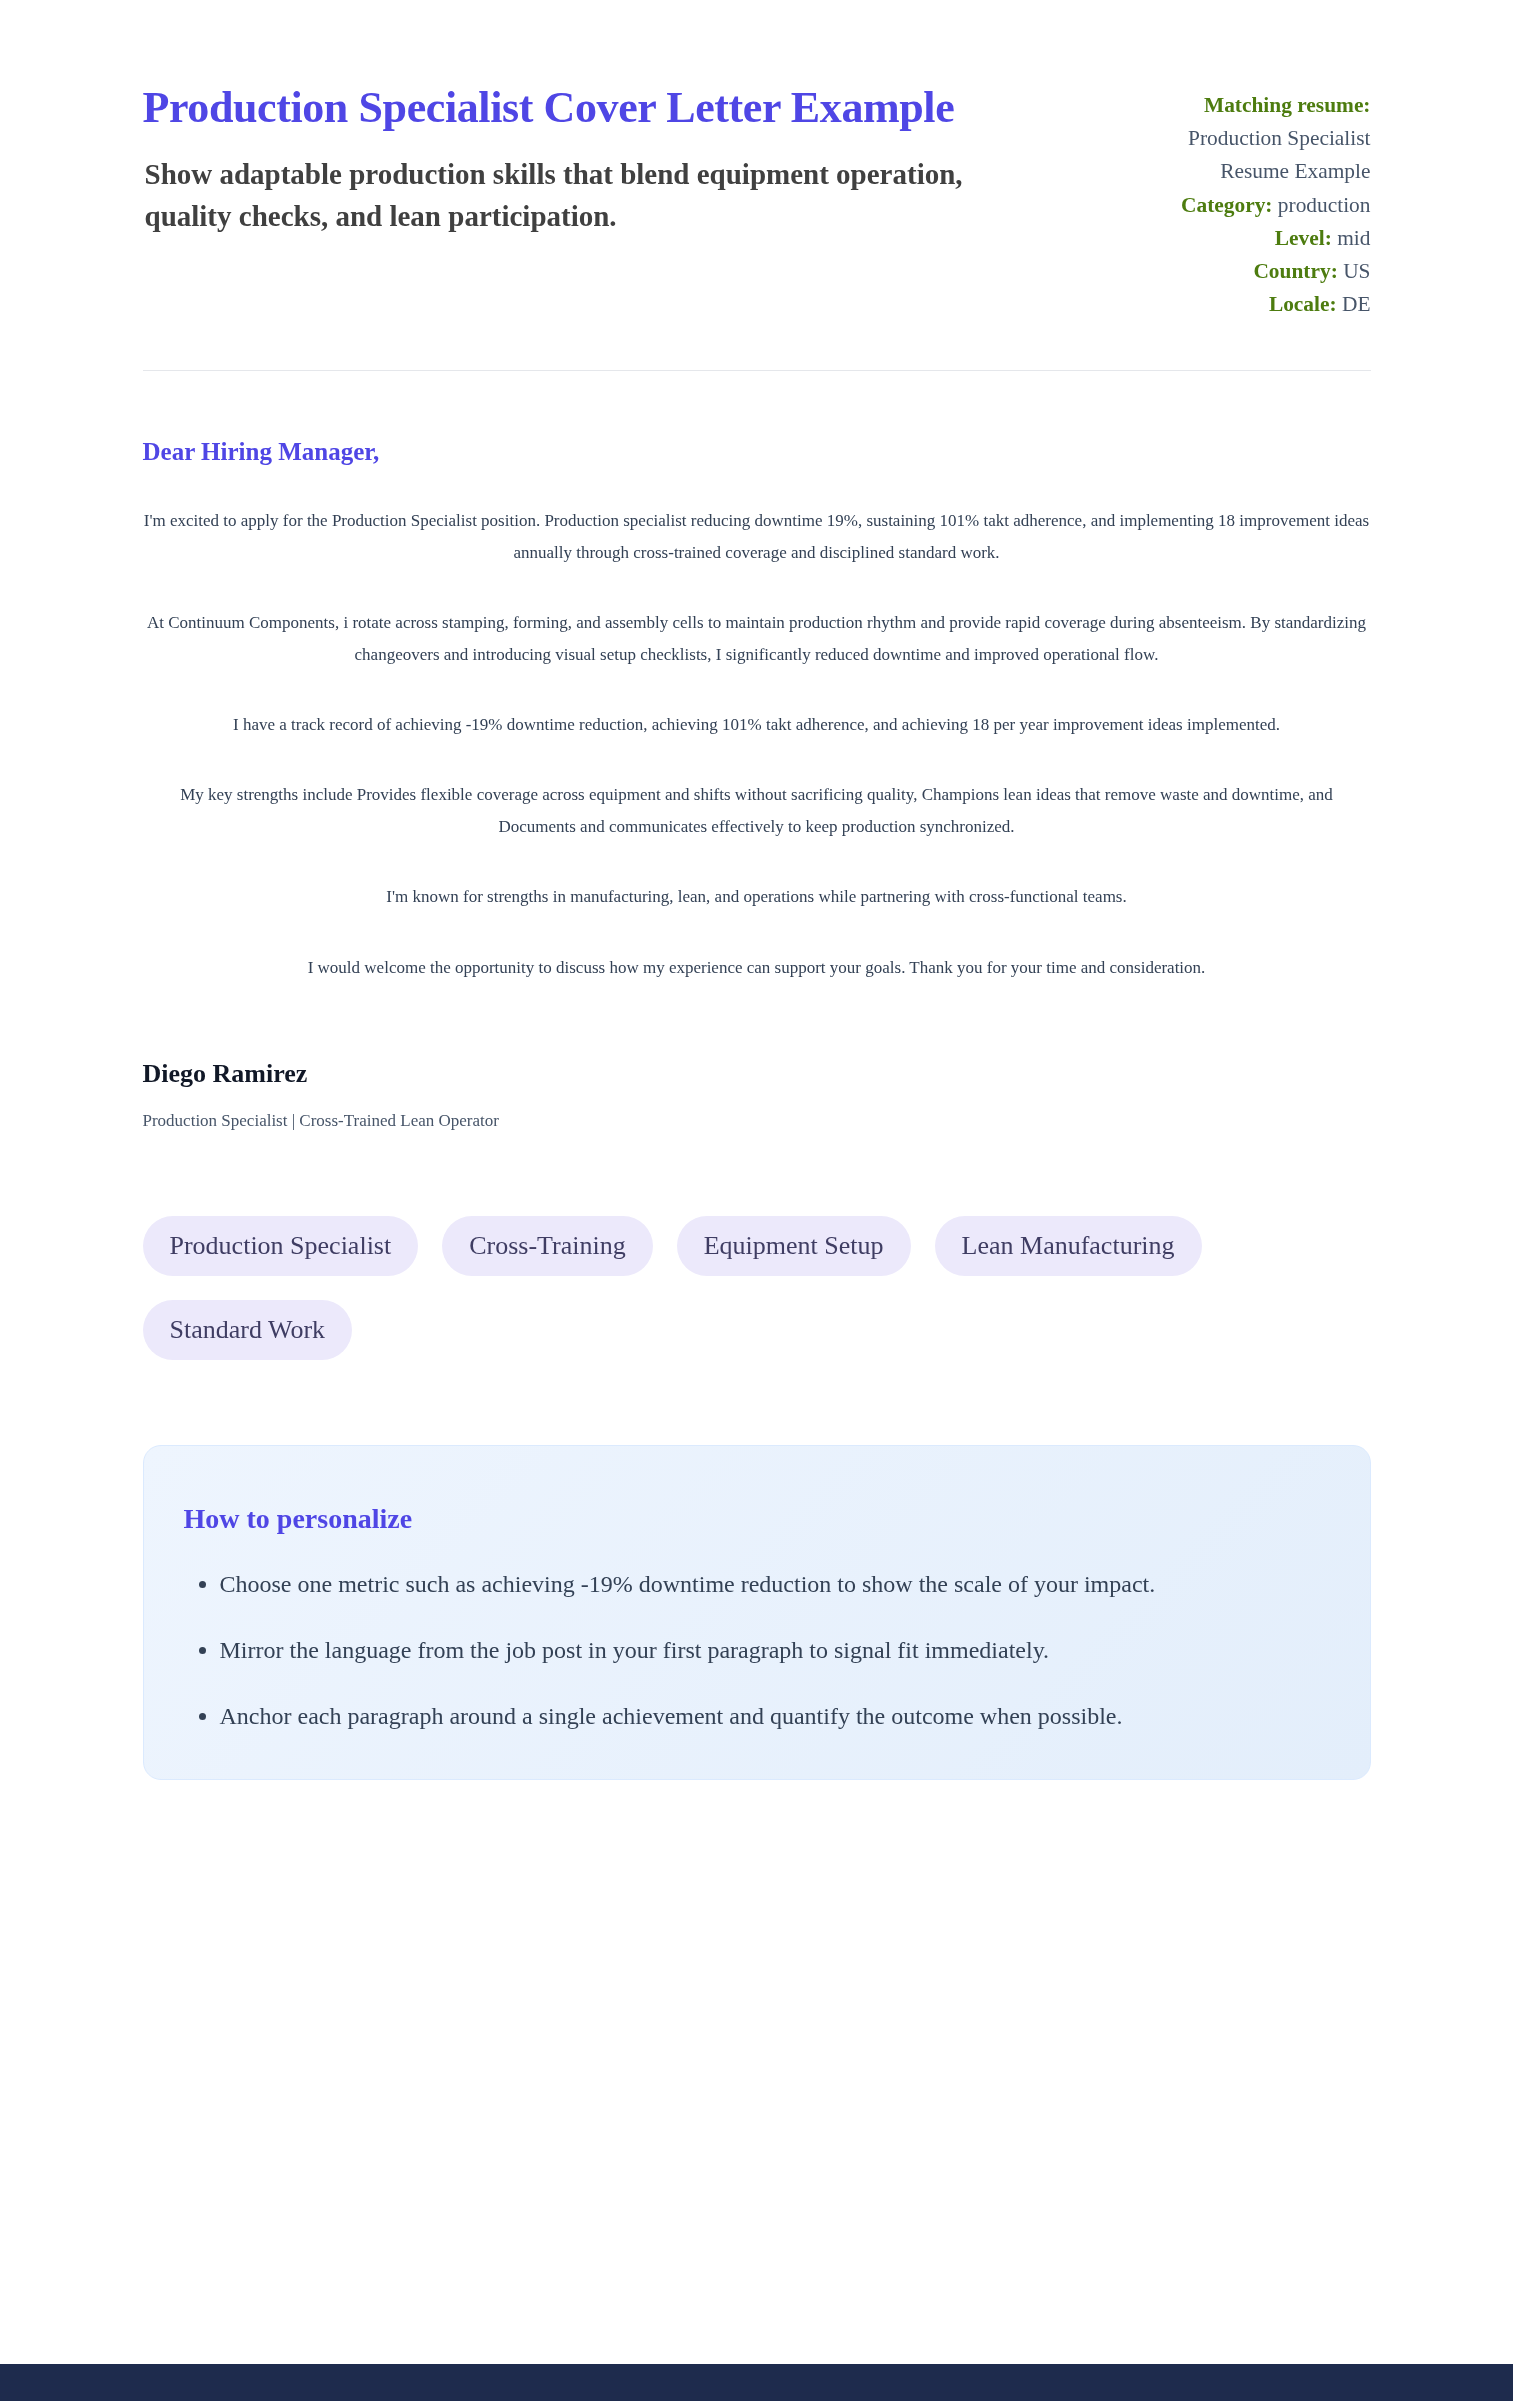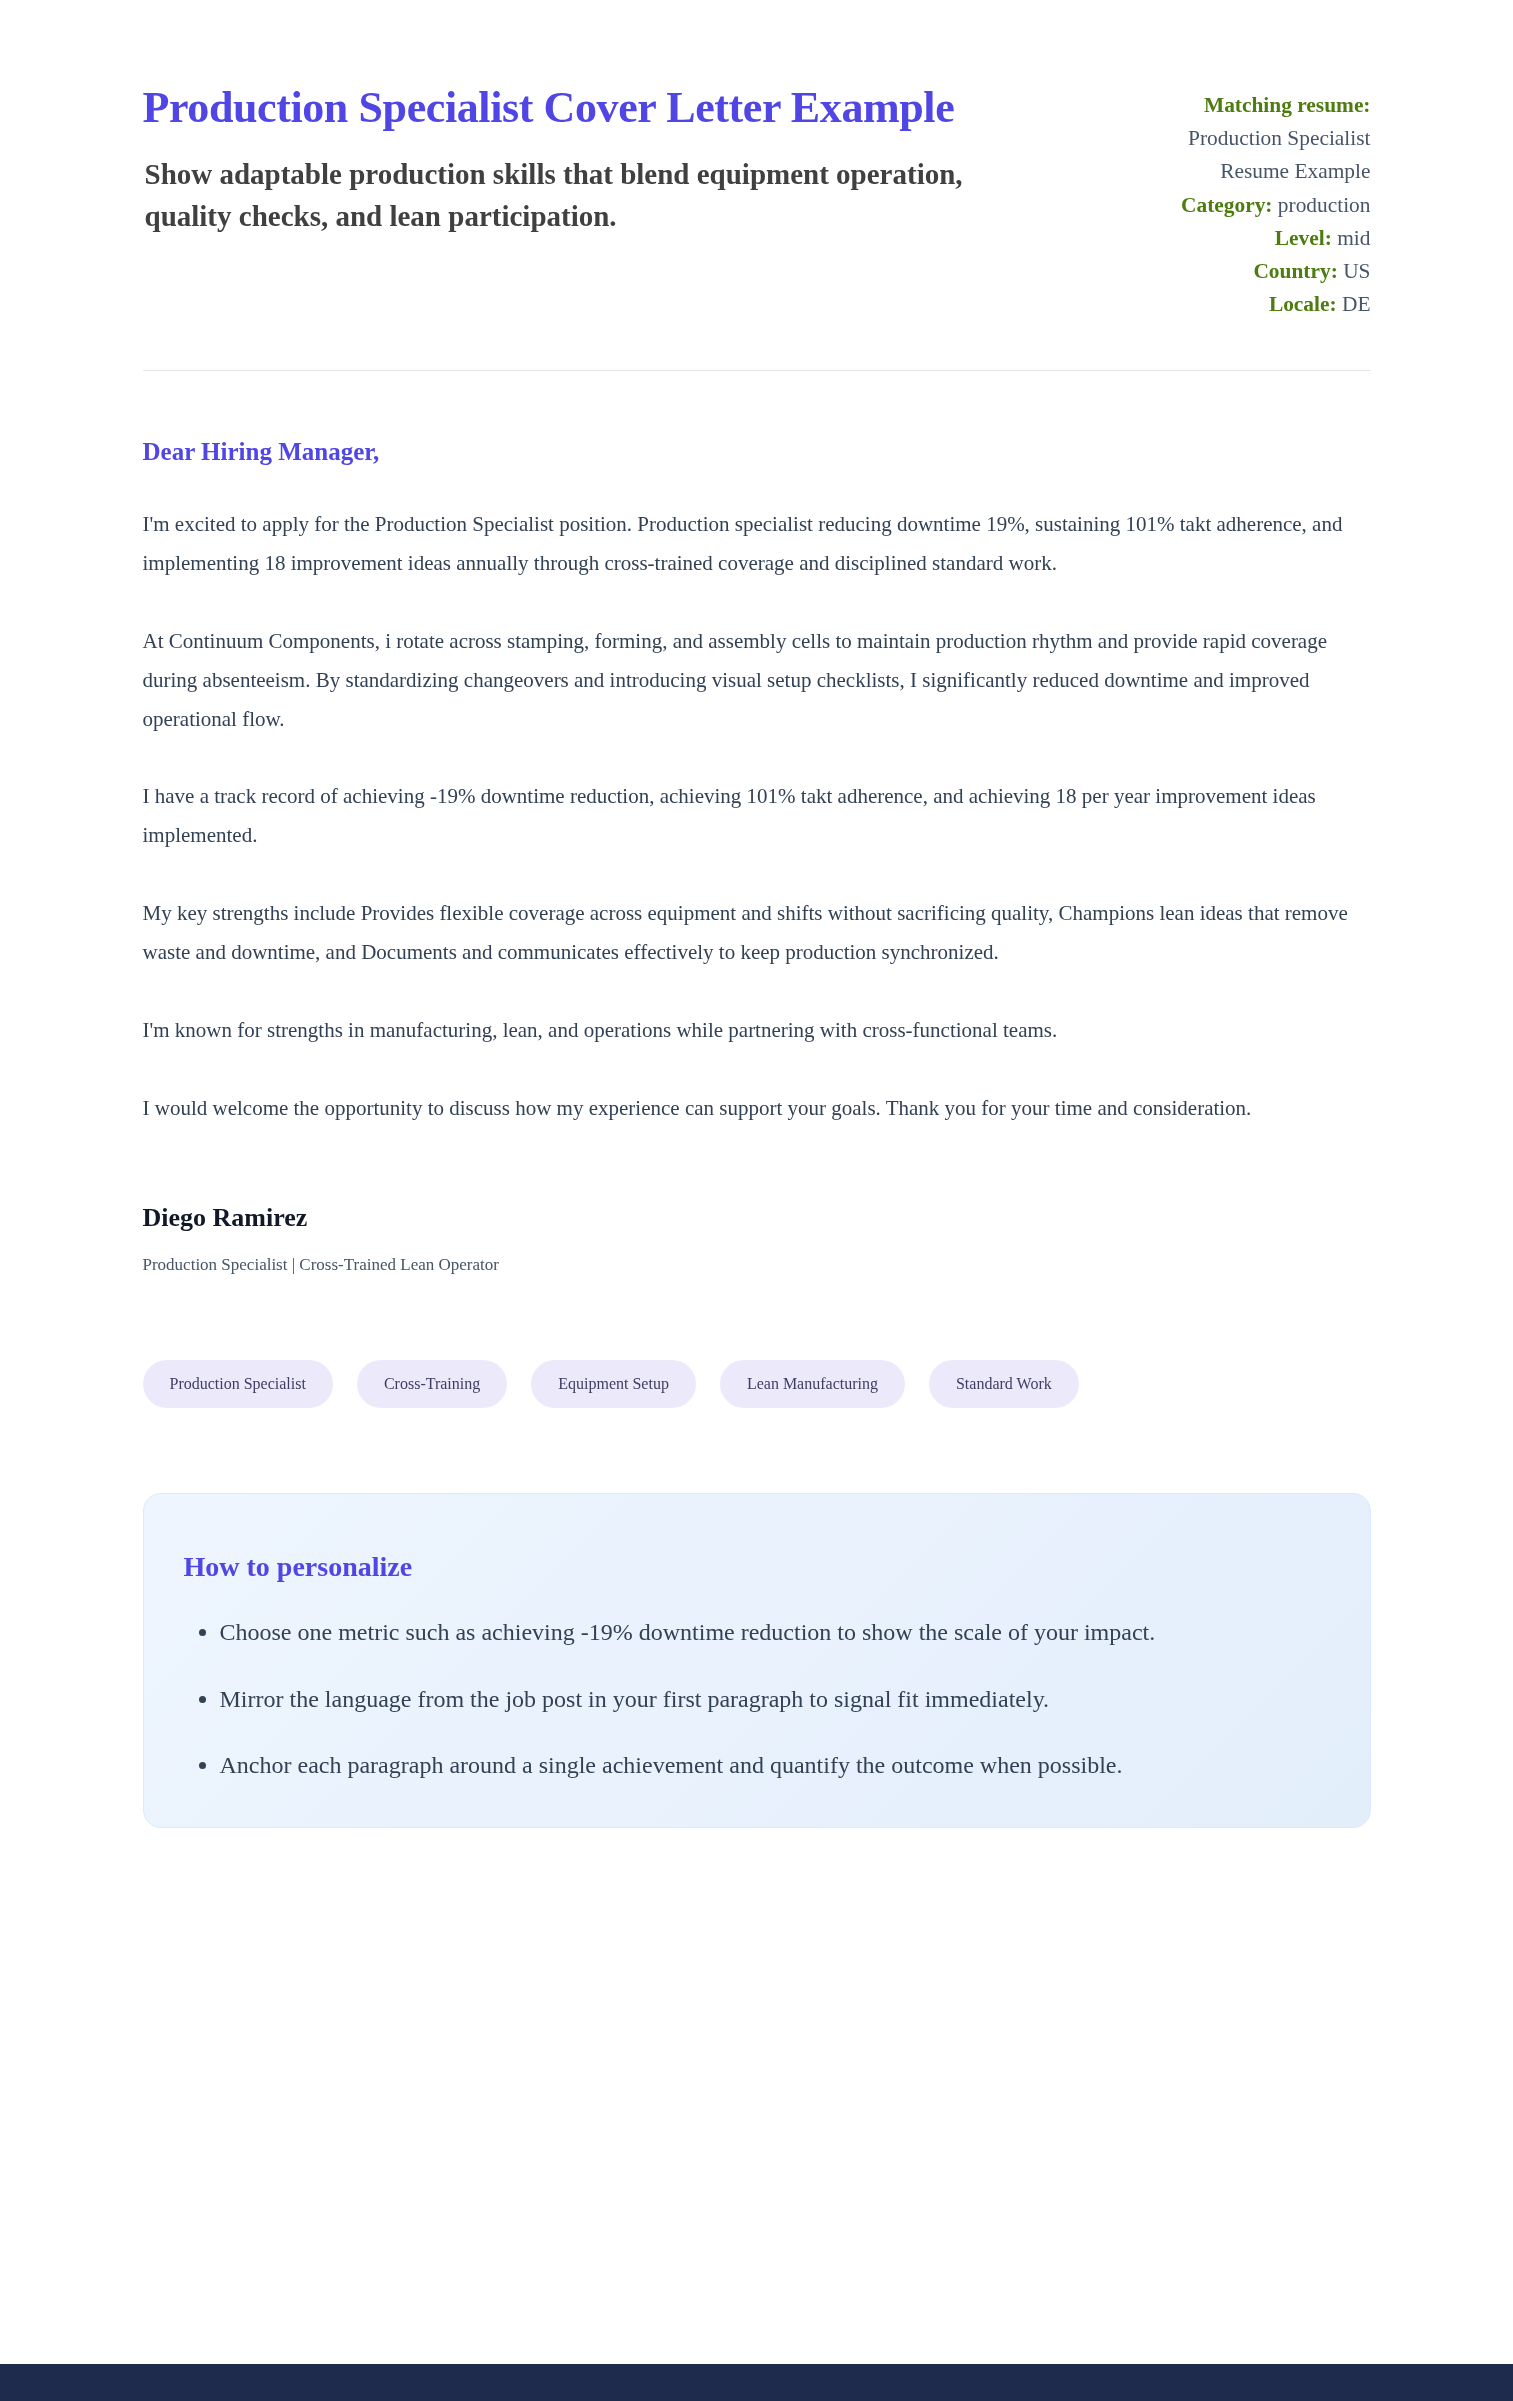--- a/index.html
+++ b/index.html
@@ -59,24 +59,25 @@
     border-top: 1.8px solid #e5e7eb;
     margin: 49px 0 0 0;
   }
   .greeting {
     color: #4f46e5;
     font-weight: 700;
     font-size: 25px;
     margin-top: 67px;
   }
   .para {
-    font-size: 21px;
+    font-size: 17px;
     line-height: 1.85;
     margin-top: 39px;
     color: #334155;
+    text-align: center;
   }
   .signature { margin-top: 76px; }
   .sig-name {
     font-size: 26px;
     font-weight: 700;
     color: #111827;
   }
   .sig-title {
     font-size: 17px;
     color: #475569;
@@ -84,21 +85,21 @@
   }
   .tags {
     display: flex;
     flex-wrap: wrap;
     gap: 24px;
     margin-top: 85px;
   }
   .pill {
     background: #ece9fb;
     color: #3f3d63;
-    font-size: 16px;
+    font-size: 26px;
     padding: 15px 27px;
     border-radius: 889px;
     white-space: nowrap;
   }
   .info-box {
     margin-top: 85px;
     background: linear-gradient(135deg, #eef5fe 0%, #e3eefb 100%);
     border: 0.9px solid #dbeafe;
     border-radius: 18px;
     padding: 57px 40px 40px 40px;

